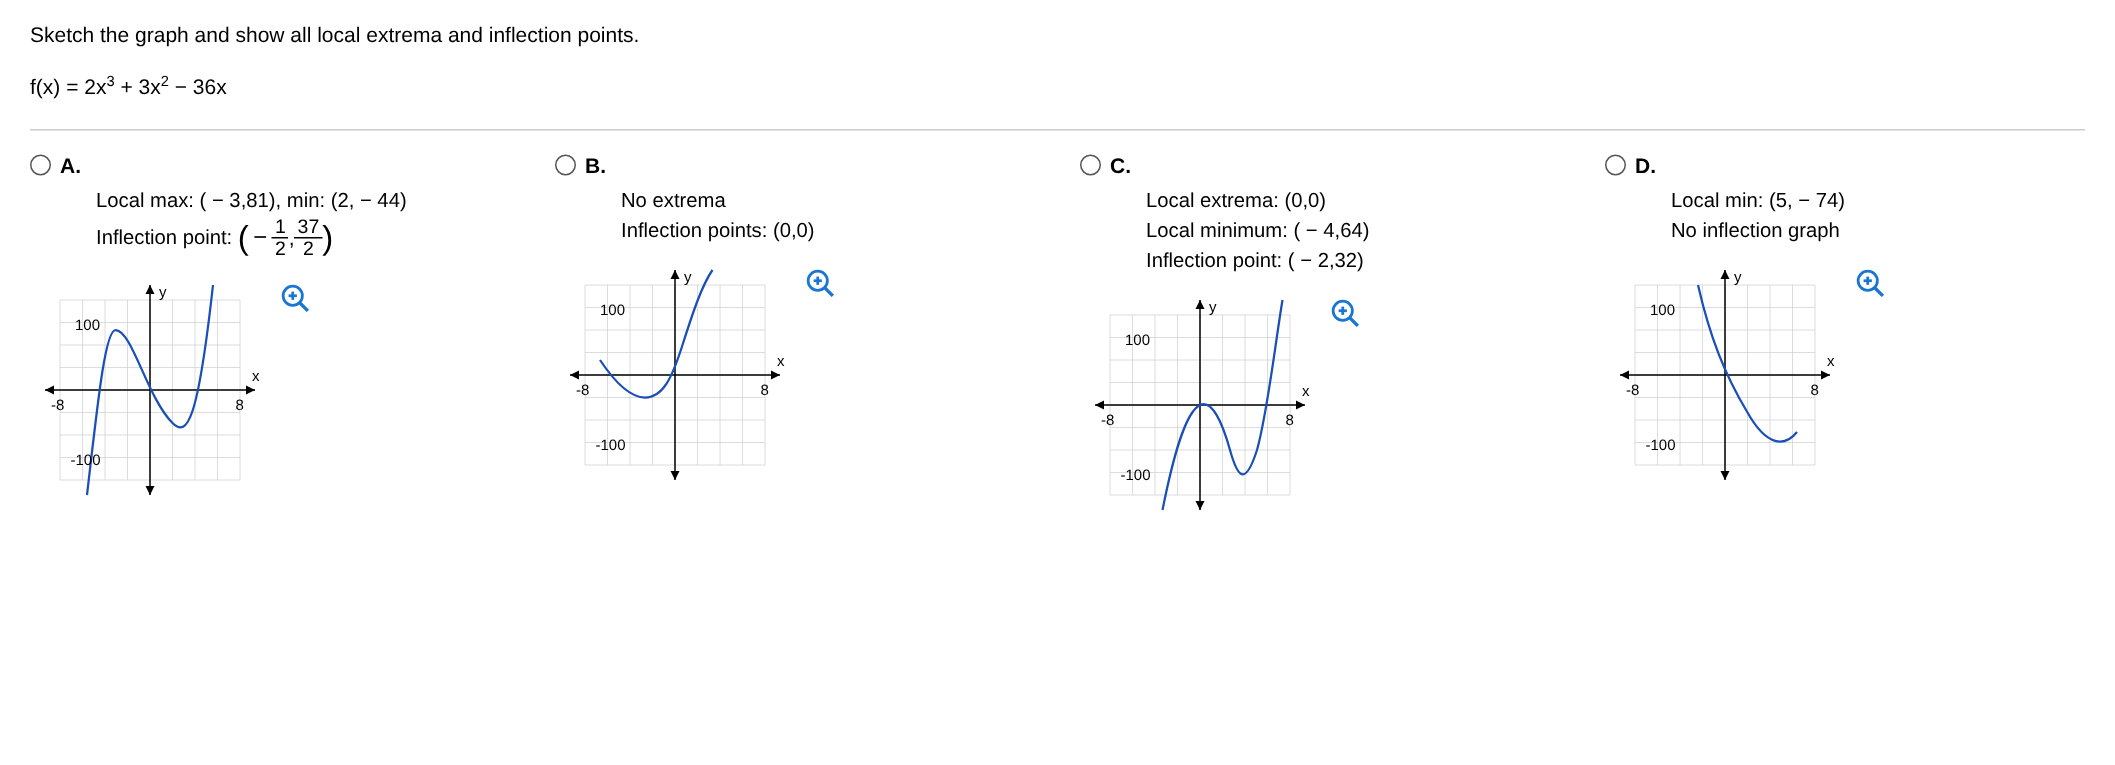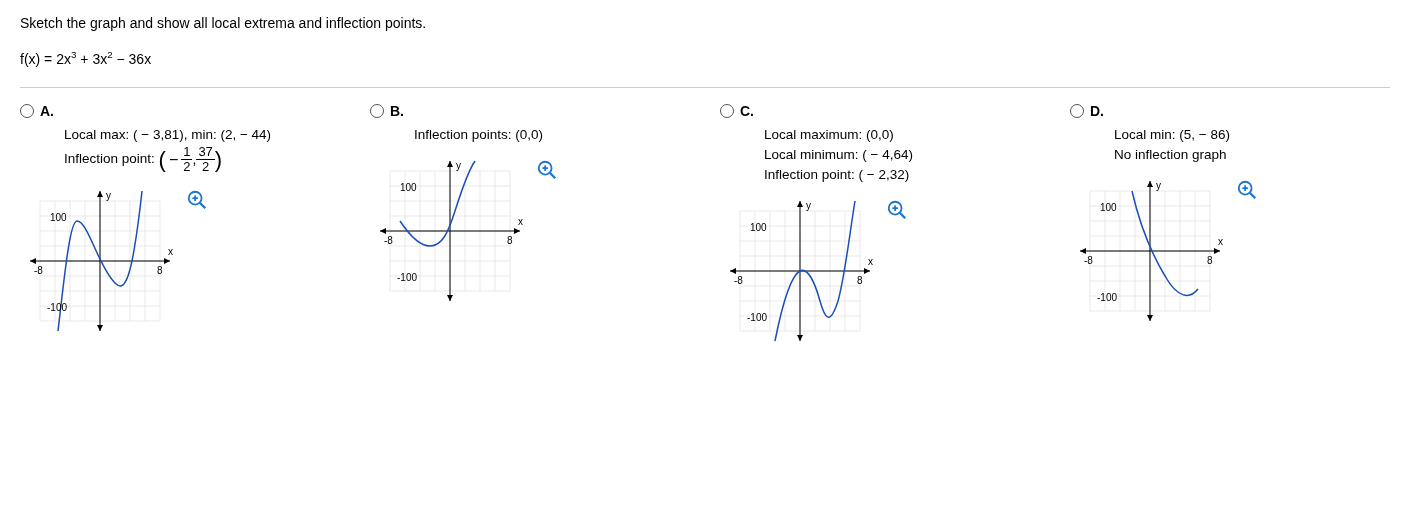--- a/index.html
+++ b/index.html
@@ -204,20 +204,21 @@
       </span>
     </div>
   </div>
 
   <div class="option">
     <div class="radio-row">
       <div class="radio"></div>
       <span class="option-letter">B.</span>
     </div>
     <div class="option-desc">
+      <div>No extrema</div>
       <div>Inflection points: (0,0)</div>
     </div>
     <div class="graph-wrap">
       <svg class="graph" width="160" height="160" viewBox="0 0 160 160">
         <g>
           <rect x="20" y="20" width="120" height="120" fill="#fff"></rect>
           <g class="grid">
             <line x1="20" y1="20" x2="20" y2="140"></line>
               <line x1="35" y1="20" x2="35" y2="140"></line>
               <line x1="50" y1="20" x2="50" y2="140"></line>
@@ -262,21 +263,21 @@
       </span>
     </div>
   </div>
 
   <div class="option">
     <div class="radio-row">
       <div class="radio"></div>
       <span class="option-letter">C.</span>
     </div>
     <div class="option-desc">
-      <div>Local maximum: (0,0)</div>
+      <div>Local extrema: (0,0)</div>
       <div>Local minimum: ( − 4,64)</div>
       <div>Inflection point: ( − 2,32)</div>
     </div>
     <div class="graph-wrap">
       <svg class="graph" width="160" height="160" viewBox="0 0 160 160">
         <g>
           <rect x="20" y="20" width="120" height="120" fill="#fff"></rect>
           <g class="grid">
             <line x1="20" y1="20" x2="20" y2="140"></line>
               <line x1="35" y1="20" x2="35" y2="140"></line>
@@ -322,21 +323,21 @@
       </span>
     </div>
   </div>
 
   <div class="option">
     <div class="radio-row">
       <div class="radio"></div>
       <span class="option-letter">D.</span>
     </div>
     <div class="option-desc">
-      <div>Local min: (5, − 86)</div>
+      <div>Local min: (5, − 74)</div>
       <div>No inflection graph</div>
     </div>
     <div class="graph-wrap">
       <svg class="graph" width="160" height="160" viewBox="0 0 160 160">
         <g>
           <rect x="20" y="20" width="120" height="120" fill="#fff"></rect>
           <g class="grid">
             <line x1="20" y1="20" x2="20" y2="140"></line>
               <line x1="35" y1="20" x2="35" y2="140"></line>
               <line x1="50" y1="20" x2="50" y2="140"></line>

